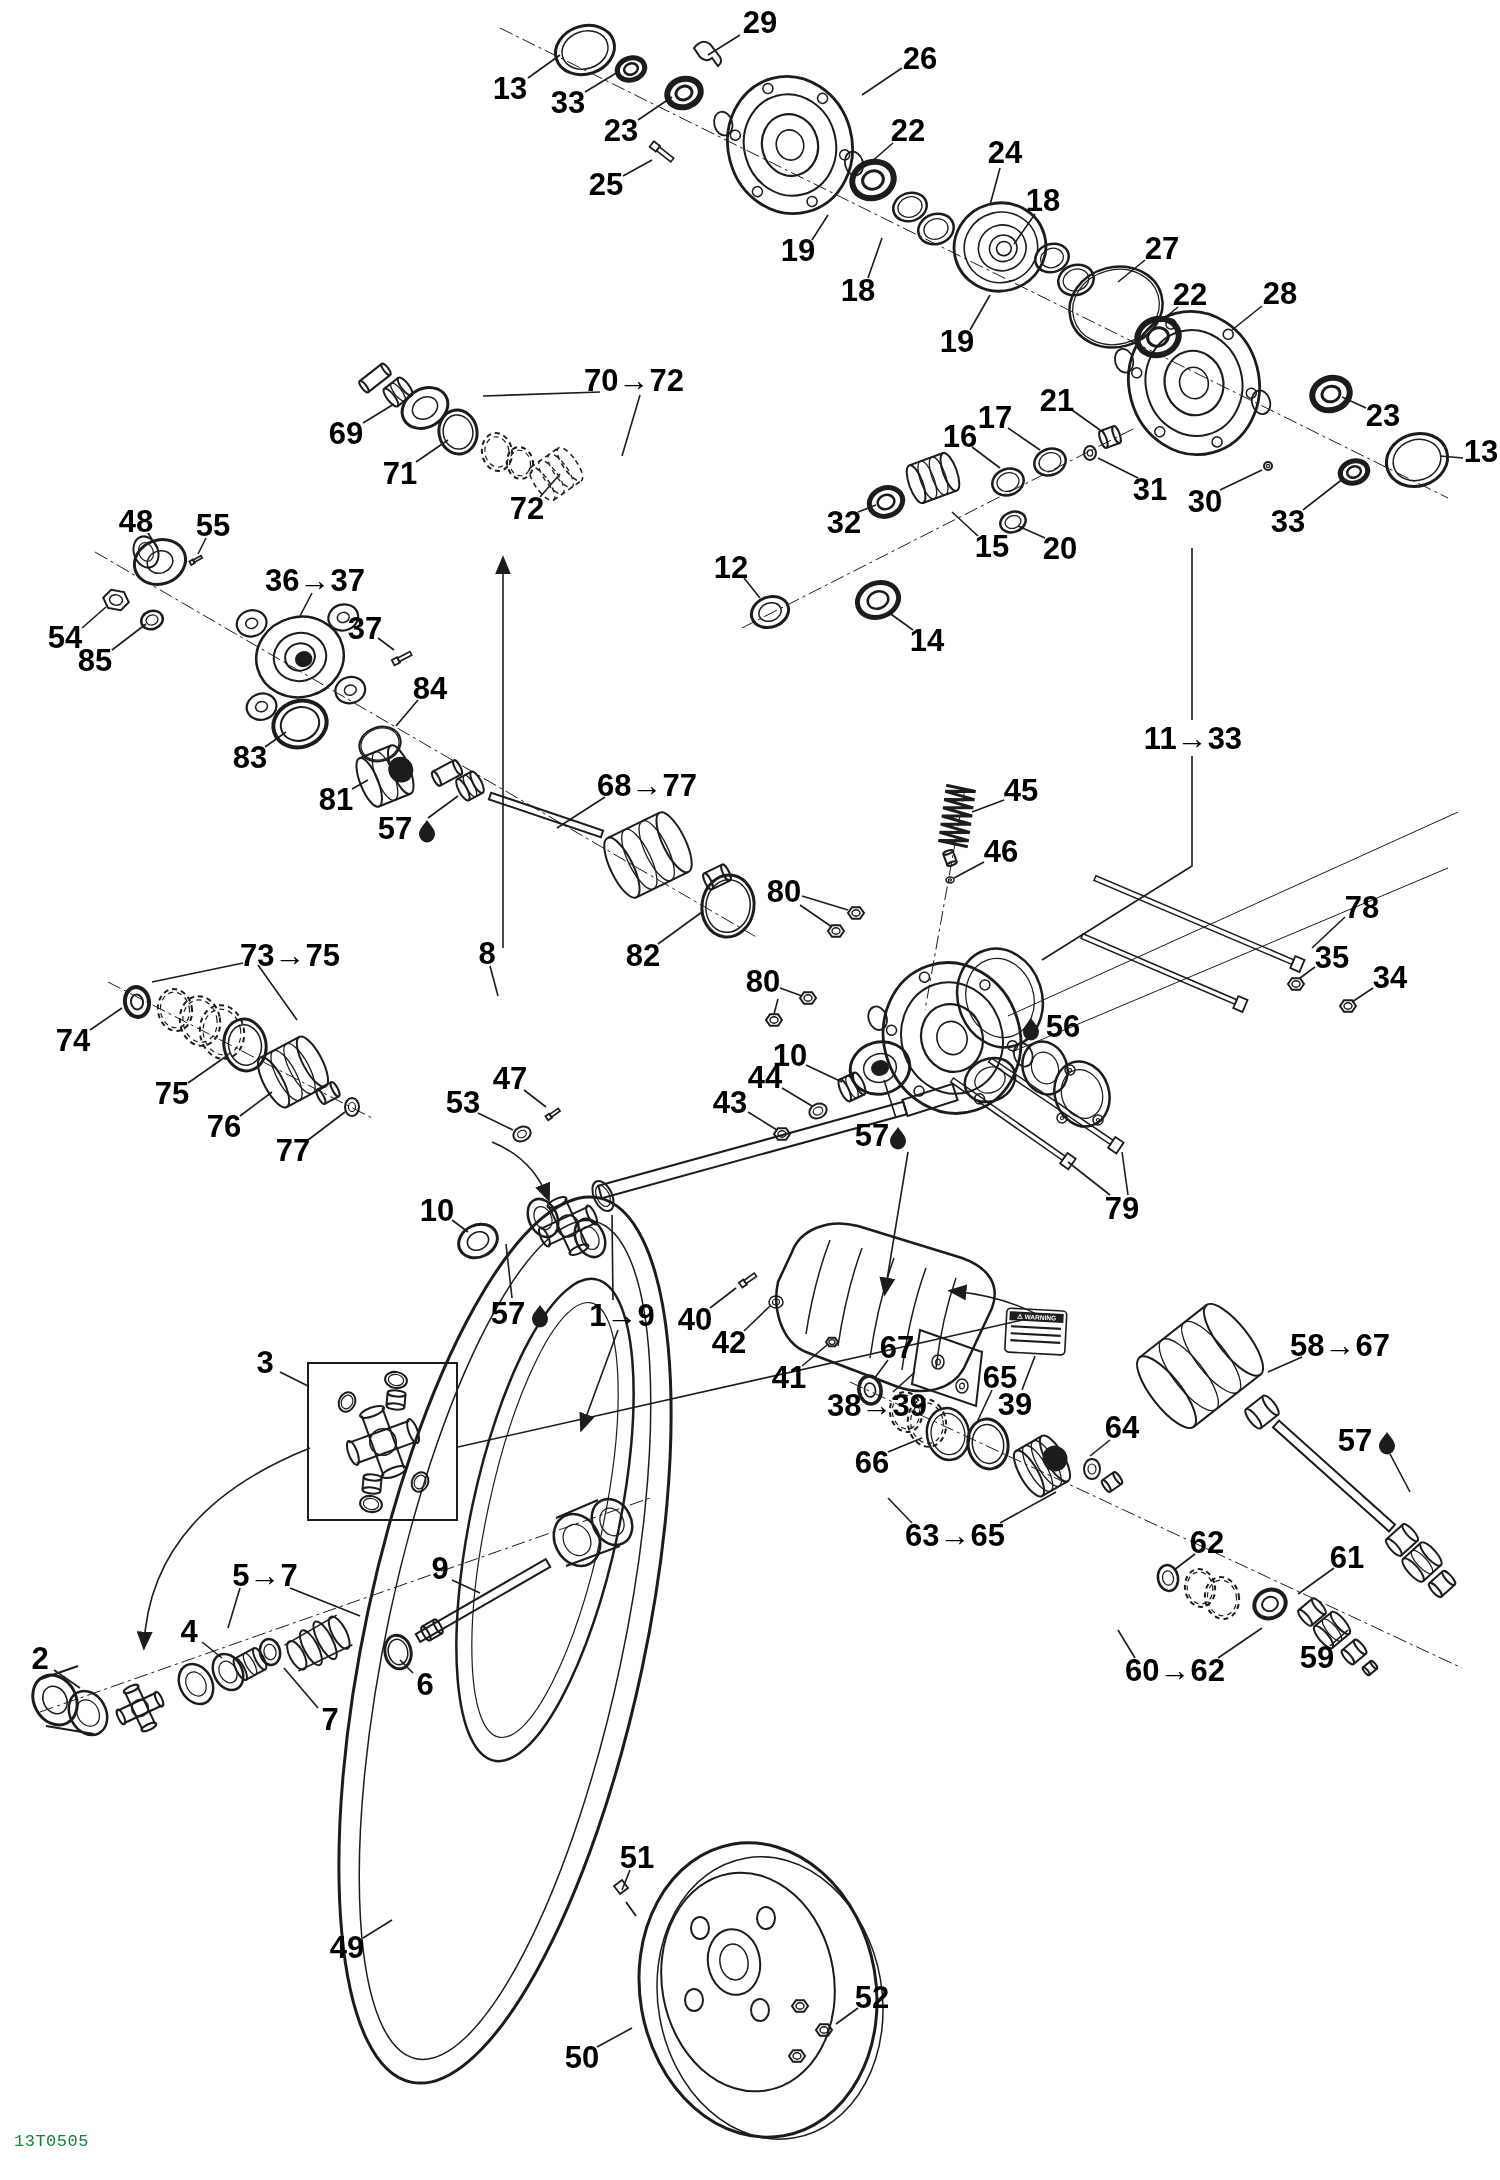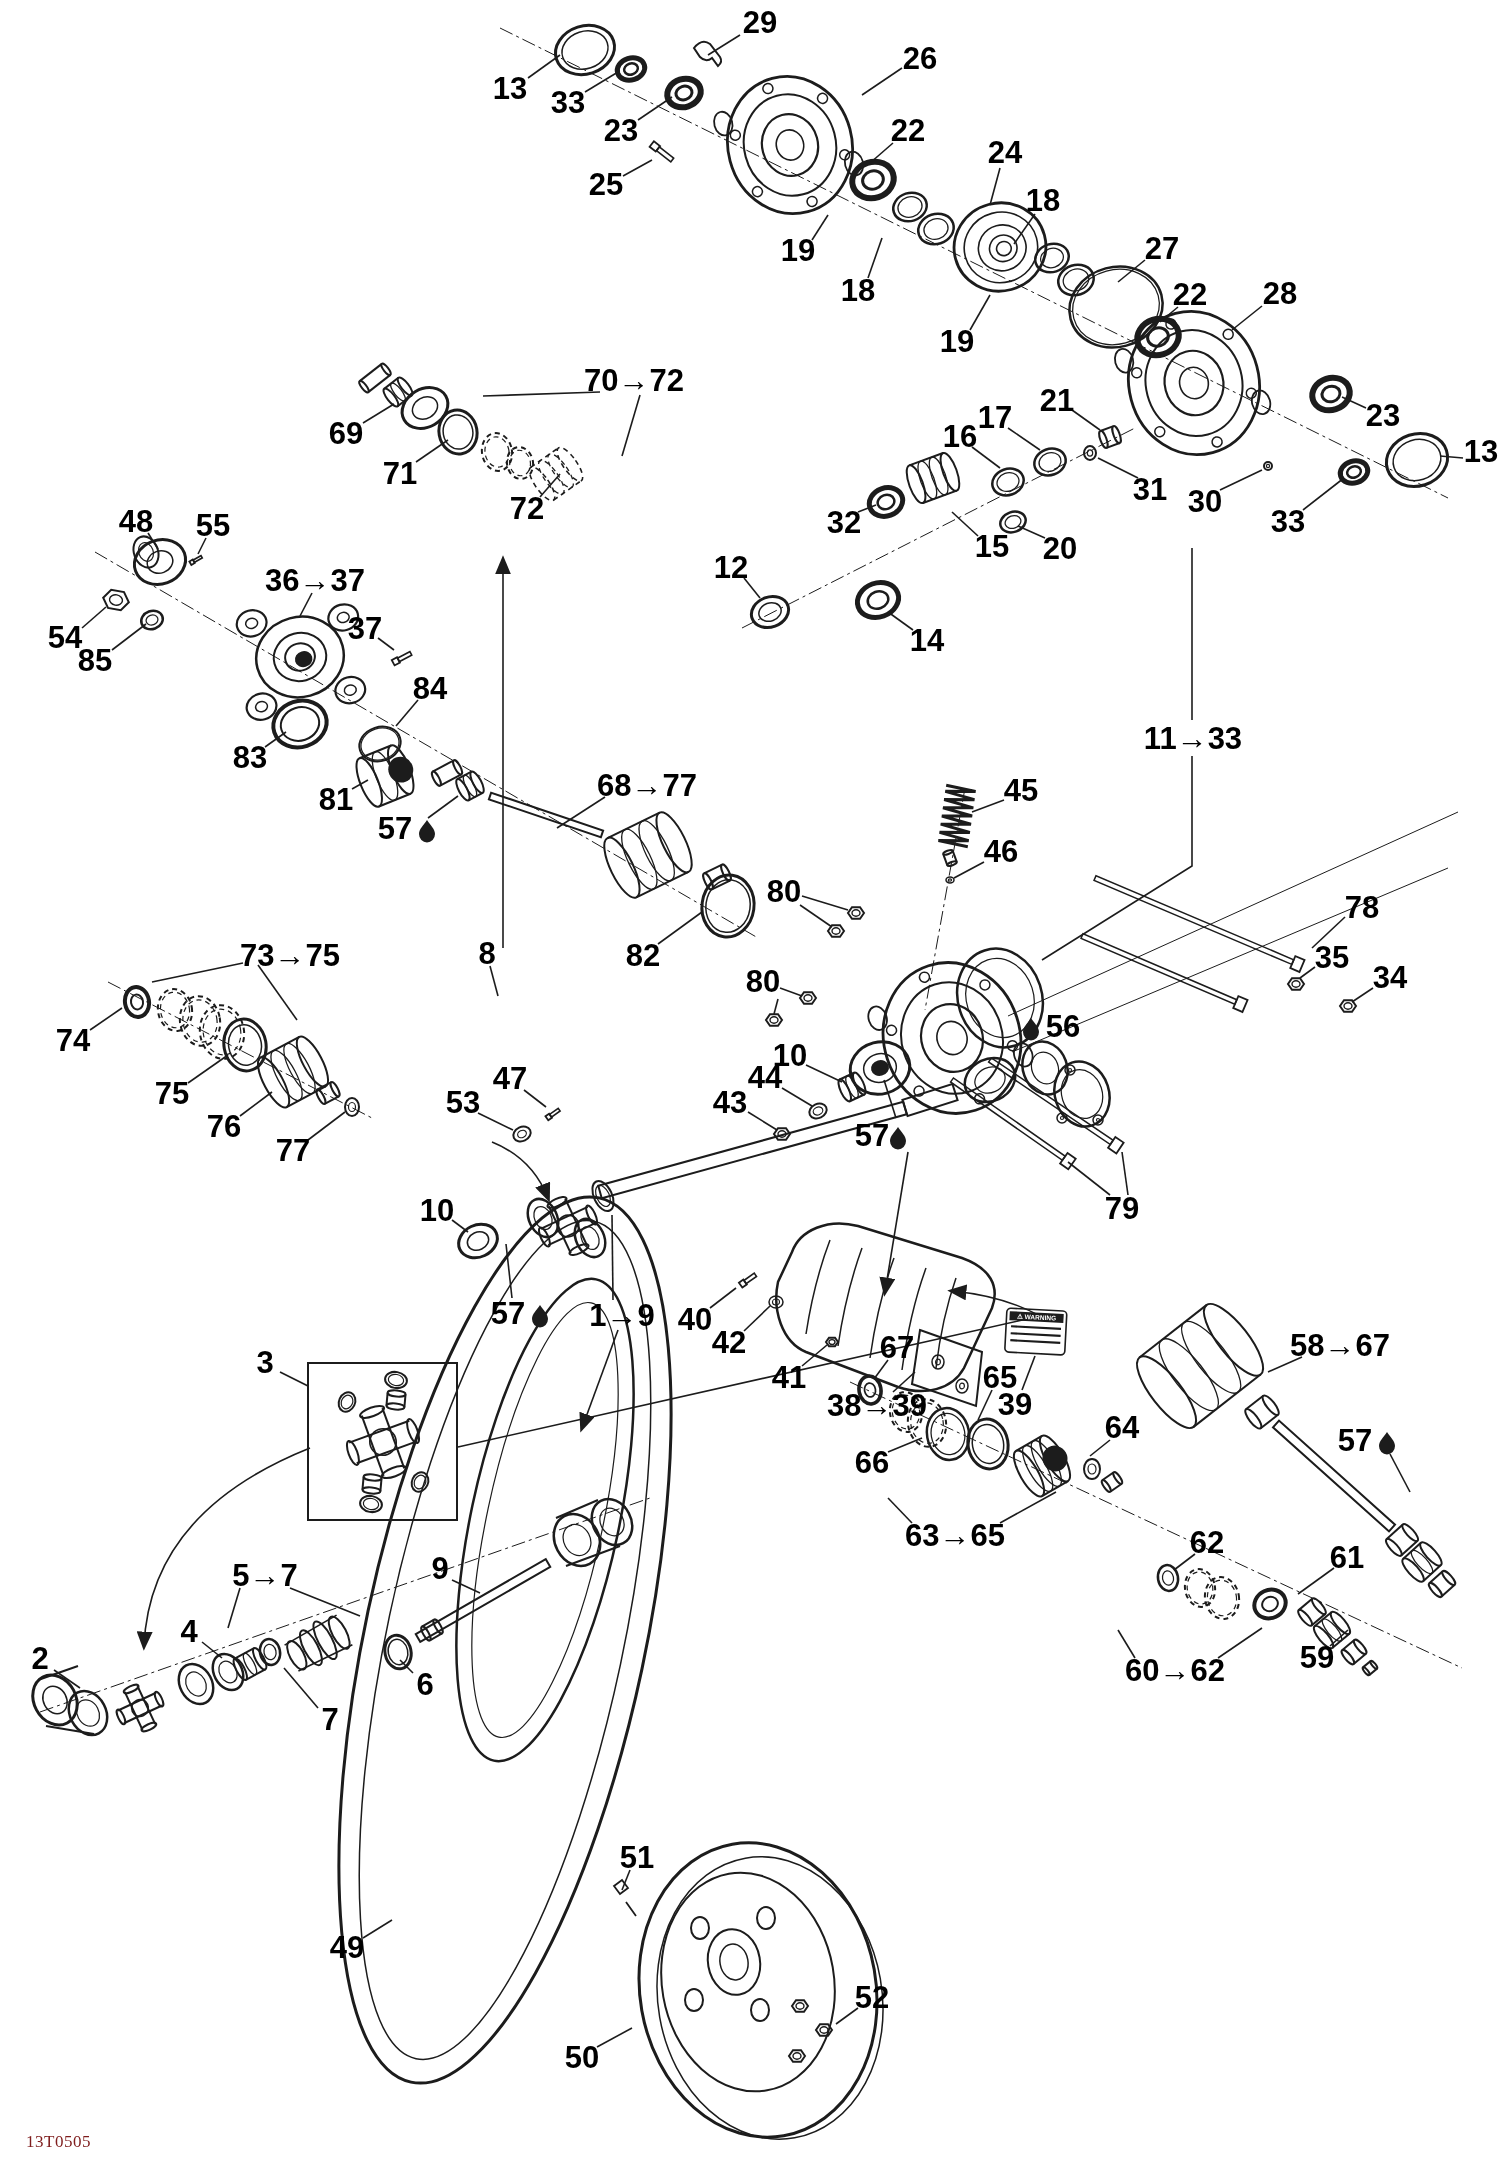--- a/index.html
+++ b/index.html
@@ -1,20 +1,20 @@
 <!DOCTYPE html>
 <html><head>
 <meta charset="utf-8">
 <style>
   html,body{margin:0;padding:0;background:#ffffff;}
   .stage{position:relative;width:1500px;height:2180px;background:#ffffff;overflow:hidden;
          font-family:"Liberation Sans", sans-serif;}
   svg{position:absolute;left:0;top:0;}
-  .code{position:absolute;left:26px;top:2132px;font-size:17px;color:#7f1d1d;
-        font-family:Liberation Serif, serif;letter-spacing:.5px;}
+  .code{position:absolute;left:14px;top:2132px;font-size:17px;color:#15803d;
+        font-family:Liberation Mono, monospace;letter-spacing:.5px;}
 </style>
 </head>
 <body>
 
 <div class="stage">
   <svg id="art" xmlns="http://www.w3.org/2000/svg" width="1500" height="2180" viewBox="0 0 1500 2180">
       <defs>
         <marker id="ah" markerWidth="12" markerHeight="10" refX="9" refY="5" orient="auto">
           <path d="M0,0 L12,5 L0,10 Z" fill="#1c1c1c"></path>
         </marker>

